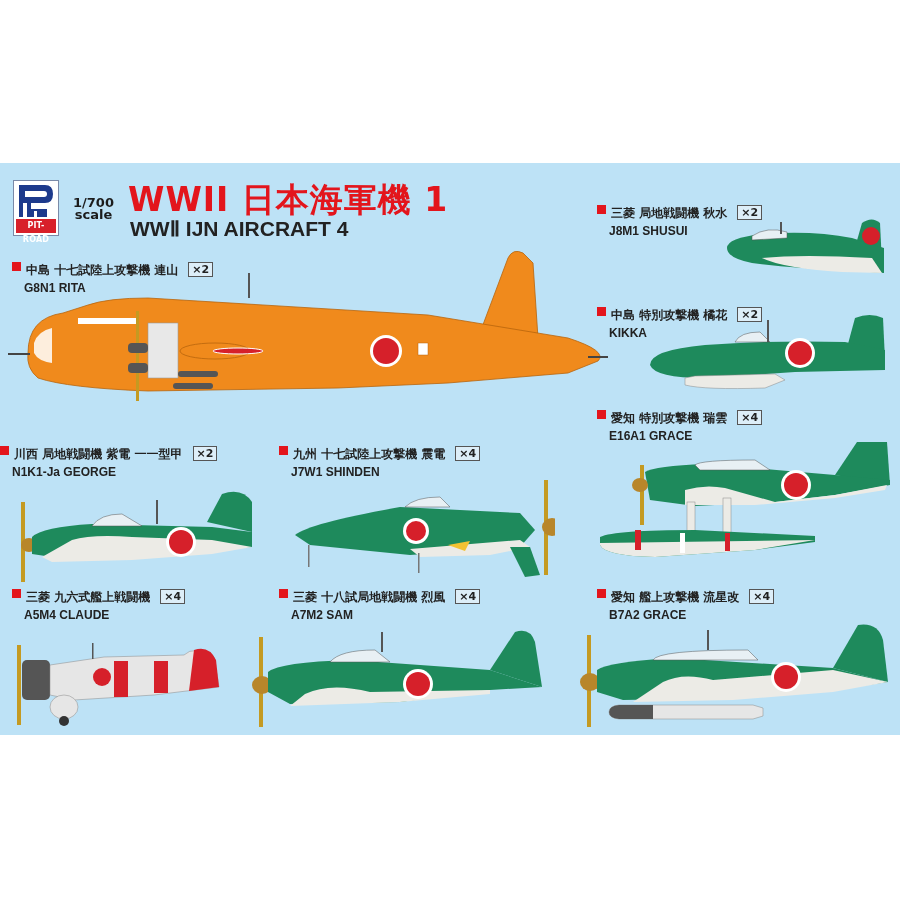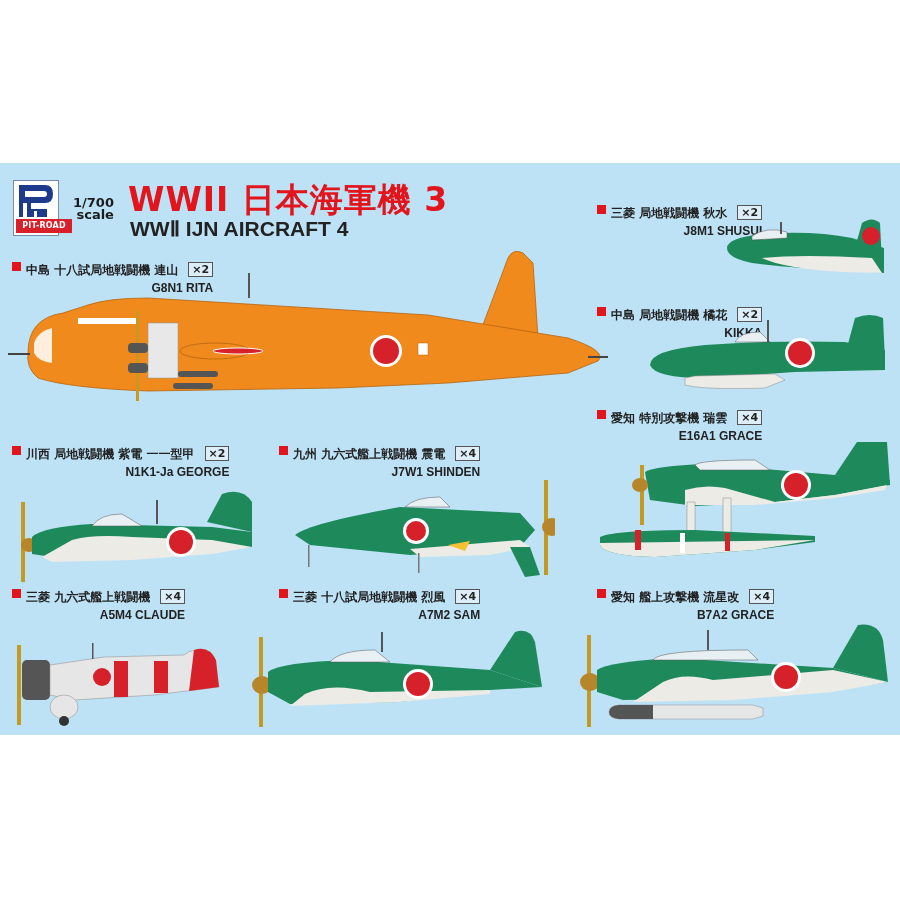--- a/index.html
+++ b/index.html
@@ -1,89 +1,89 @@
 <!DOCTYPE html>
 <html><head>
 <meta charset="utf-8">
 <style>
   html, body { margin:0; padding:0; }
   body { width:900px; height:900px; background:#ffffff; position:relative; overflow:hidden;
          font-family:"Liberation Sans","DejaVu Sans",sans-serif; }
   .panel { position:absolute; left:0; top:163px; width:900px; height:572px; background:#bde2f6; }
   .logo { position:absolute; left:13px; top:180px; width:46px; height:56px; background:#fff; border:1px solid #7a8aa8; box-sizing:border-box; }
   .logo svg { position:absolute; left:3px; top:2px; }
-  .logo-band { position:absolute; left:2px; bottom:2px; width:56px; height:14px; background:#d8202a; color:#fff;
+  .logo-band { position:absolute; left:2px; bottom:2px; width:40px; height:14px; background:#d8202a; color:#fff;
                font:bold 8px "DejaVu Sans",sans-serif; text-align:center; line-height:14px; letter-spacing:0.2px; }
-  .scale { position:absolute; left:73px; top:197px; font:bold 13px "DejaVu Sans",sans-serif; line-height:12px; color:#1c1c1c; text-align:right; }
+  .scale { position:absolute; left:73px; top:197px; font:bold 13px "DejaVu Sans",sans-serif; line-height:12px; color:#1c1c1c; text-align:center; }
   .title-jp { position:absolute; left:128px; top:178px; font:bold 33px "DejaVu Sans",sans-serif; color:#e3151c; letter-spacing:1px; white-space:nowrap; }
   .title-en { position:absolute; left:130px; top:217px; font:bold 21px "Liberation Sans",sans-serif; color:#222; white-space:nowrap;text-align:center; }
   .label { position:absolute; white-space:nowrap; color:#222; }
   .label .jp { font:bold 12px "DejaVu Sans",sans-serif; display:flex; align-items:flex-start; gap:4px; }
   .label .sq { display:inline-block; width:9px; height:9px; background:#e3151c; margin-right:1px; }
   .label .qty { display:inline-block; border:1px solid #555; background:#ddeef8; padding:0 3px; font:bold 11px "DejaVu Sans",sans-serif; line-height:13px; margin-left:6px; }
-  .label .en { font:bold 12px "Liberation Sans",sans-serif; margin-left:12px; margin-top:2px;text-align:right; }
+  .label .en { font:bold 12px "Liberation Sans",sans-serif; margin-left:12px; margin-top:2px; }
   .plane { position:absolute; }
 </style>
 </head>
 <body>
 
 <div class="panel"></div>
 
 <div class="logo">
   <svg width="38" height="36" viewBox="0 0 38 36">
     <path d="M2 2 H28 Q36 2 36 11 Q36 20 28 20 H14 V26 H30 V34 H2 Z" fill="#1d3a8c"></path>
     <path d="M8 8 H27 Q30 8 30 11 Q30 14 27 14 H8 Z" fill="#fff"></path>
     <rect x="6" y="20" width="4" height="14" fill="#fff"></rect>
     <rect x="17" y="28" width="3" height="6" fill="#fff"></rect>
   </svg>
   <div class="logo-band">PIT-ROAD</div>
 </div>
 <div class="scale">
   <div>1/700</div>
   <div>scale</div>
 </div>
-<div class="title-jp">WWII 日本海軍機 3</div>
+<div class="title-jp">WWII 日本海軍機 1</div>
 <div class="title-en">WWⅡ IJN AIRCRAFT 4</div>
 
 <div class="label" style="left:12px;top:262px">
   <div class="jp">
       <span class="sq"></span>
-      <span>中島 十八試局地戦闘機 連山</span>
+      <span>中島 十七試陸上攻撃機 連山</span>
       <span class="qty">×2</span>
     </div>
   <div class="en">G8N1 RITA</div>
 </div>
 <div class="label" style="left:597px;top:205px">
   <div class="jp">
       <span class="sq"></span>
       <span>三菱 局地戦闘機 秋水</span>
       <span class="qty">×2</span>
     </div>
   <div class="en">J8M1 SHUSUI</div>
 </div>
 <div class="label" style="left:597px;top:307px">
   <div class="jp">
       <span class="sq"></span>
-      <span>中島 局地戦闘機 橘花</span>
+      <span>中島 特別攻撃機 橘花</span>
       <span class="qty">×2</span>
     </div>
   <div class="en">KIKKA</div>
 </div>
-<div class="label" style="left:12px;top:446px">
+<div class="label" style="left:0;top:446px">
   <div class="jp">
       <span class="sq"></span>
       <span>川西 局地戦闘機 紫電 一一型甲</span>
       <span class="qty">×2</span>
     </div>
   <div class="en">N1K1-Ja GEORGE</div>
 </div>
 <div class="label" style="left:279px;top:446px">
   <div class="jp">
       <span class="sq"></span>
-      <span>九州 九六式艦上戦闘機 震電</span>
+      <span>九州 十七試陸上攻撃機 震電</span>
       <span class="qty">×4</span>
     </div>
   <div class="en">J7W1 SHINDEN</div>
 </div>
 <div class="label" style="left:597px;top:410px">
   <div class="jp">
       <span class="sq"></span>
       <span>愛知 特別攻撃機 瑞雲</span>
       <span class="qty">×4</span>
     </div>

